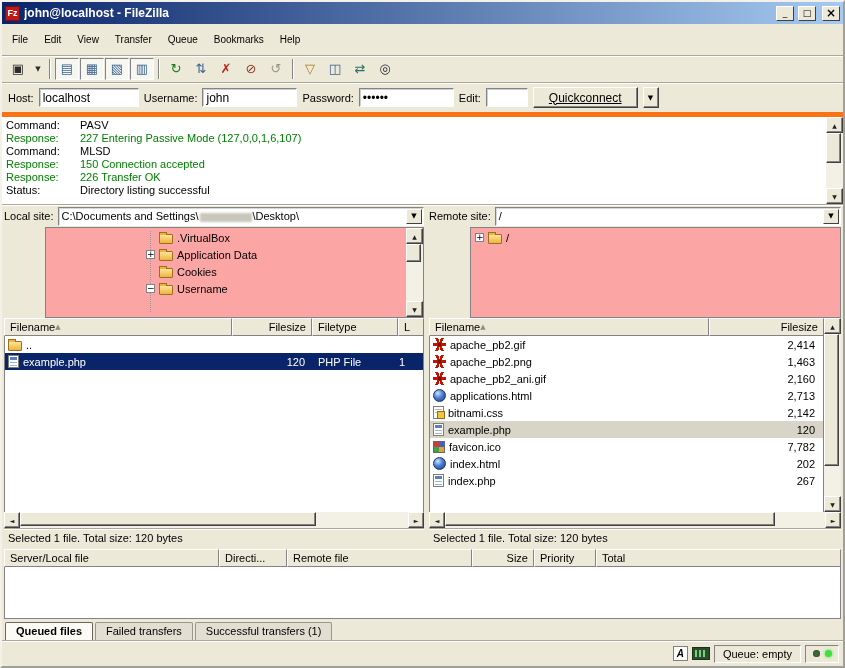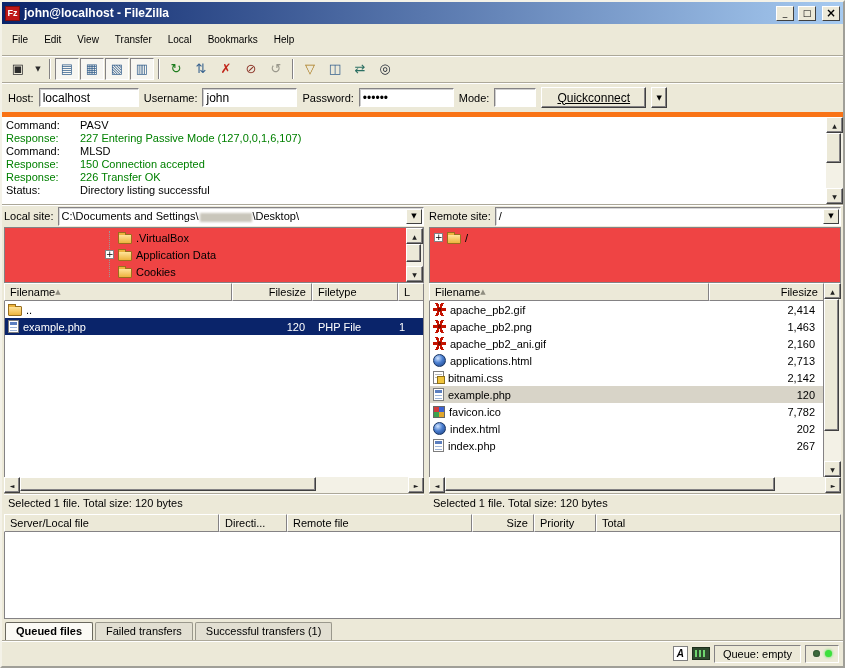--- a/index.html
+++ b/index.html
@@ -61,21 +61,21 @@
   .pane.local { width:420px; flex:none; }
   .pane.remote { flex:1; }
   .splitter { width:5px; flex:none; }
 
   .site-row { height:22px; flex:none; display:flex; align-items:center; gap:4px; padding:2px 0; }
   .slabel { flex:none; }
   .combo { flex:1; height:19px; background:#fff; border:1px solid; border-color:#848284 #fff #fff #848284; box-shadow:inset 1px 1px 0 rgba(60,60,60,.2); display:flex; align-items:center; padding:0 18px 0 3px; position:relative; white-space:nowrap; overflow:hidden; }
   .combo-btn { position:absolute; right:1px; top:1px; bottom:1px; width:16px; background:#ECE9D8; border:1px solid; border-color:#fff #404040 #404040 #fff; font-family:"DejaVu Sans",sans-serif; font-size:7px; display:flex; align-items:center; justify-content:center; }
   .redacted { display:inline-block; width:52px; height:9px; background:#C9C6BB; filter:blur(1.2px); vertical-align:middle; margin:0 1px; }
 
-  .treebox { height:56px; flex:none; background:#ef4444; border:1px solid #848284; display:flex; }
+  .treebox { height:91px; flex:none; background:#fca5a5; border:1px solid #848284; display:flex;margin-left:41px; }
   .tree-content { flex:1; position:relative; overflow:hidden; padding-top:1px; }
   .tree-content.deep::before { content:""; position:absolute; left:104px; top:3px; bottom:5px; border-left:1px dotted #9a9a9a; }
   .trow { display:flex; align-items:center; height:17px; gap:4px; white-space:nowrap; }
   .trow.deep { padding-left:100px; }
   .trow.root { padding-left:4px; }
   .expander { width:9px; height:9px; flex:none; border:1px solid #848284; background:#fff; font-size:9px; line-height:7px; text-align:center; font-family:"DejaVu Sans",sans-serif; position:relative; z-index:1; }
   .exp-ph { width:9px; flex:none; }
 
   .list-header { height:18px; flex:none; display:flex; overflow:hidden; }
   .hcell { background:#ECE9D8; border:1px solid; border-color:#fff #848284 #848284 #fff; display:flex; align-items:center; padding:0 5px; white-space:nowrap; overflow:hidden; flex:none; }
@@ -158,21 +158,21 @@
     <button class="wbtn close">
         <span class="g">×</span>
       </button>
   </div>
 
   <div class="menubar">
     <span class="mitem">File</span>
     <span class="mitem">Edit</span>
     <span class="mitem">View</span>
     <span class="mitem">Transfer</span>
-    <span class="mitem">Local</span>
+    <span class="mitem">Queue</span>
     <span class="mitem">Bookmarks</span>
     <span class="mitem">Help</span>
   </div>
 
   <div class="toolbar">
     <button class="tb col-dark">
         <span>▣</span>
       </button>
     <button class="tb narrow col-dark">
         <span>▼</span>
@@ -221,21 +221,21 @@
       </button>
   </div>
 
   <div class="quickbar">
     <span>Host:</span>
     <input class="tin w100" value="localhost" style="">
     <span>Username:</span>
     <input class="tin w95" value="john" style="">
     <span>Password:</span>
     <input class="tin w95" value="••••••" style="">
-    <span>Mode:</span>
+    <span>Edit:</span>
     <input class="tin w42" value="" style="">
     <button class="qcbtn">Quickconnect</button>
     <button class="qcdrop">
         <span>▼</span>
       </button>
   </div>
 
   <div class="logwrap">
     <div class="log-text">
       <div class="log-line command">

